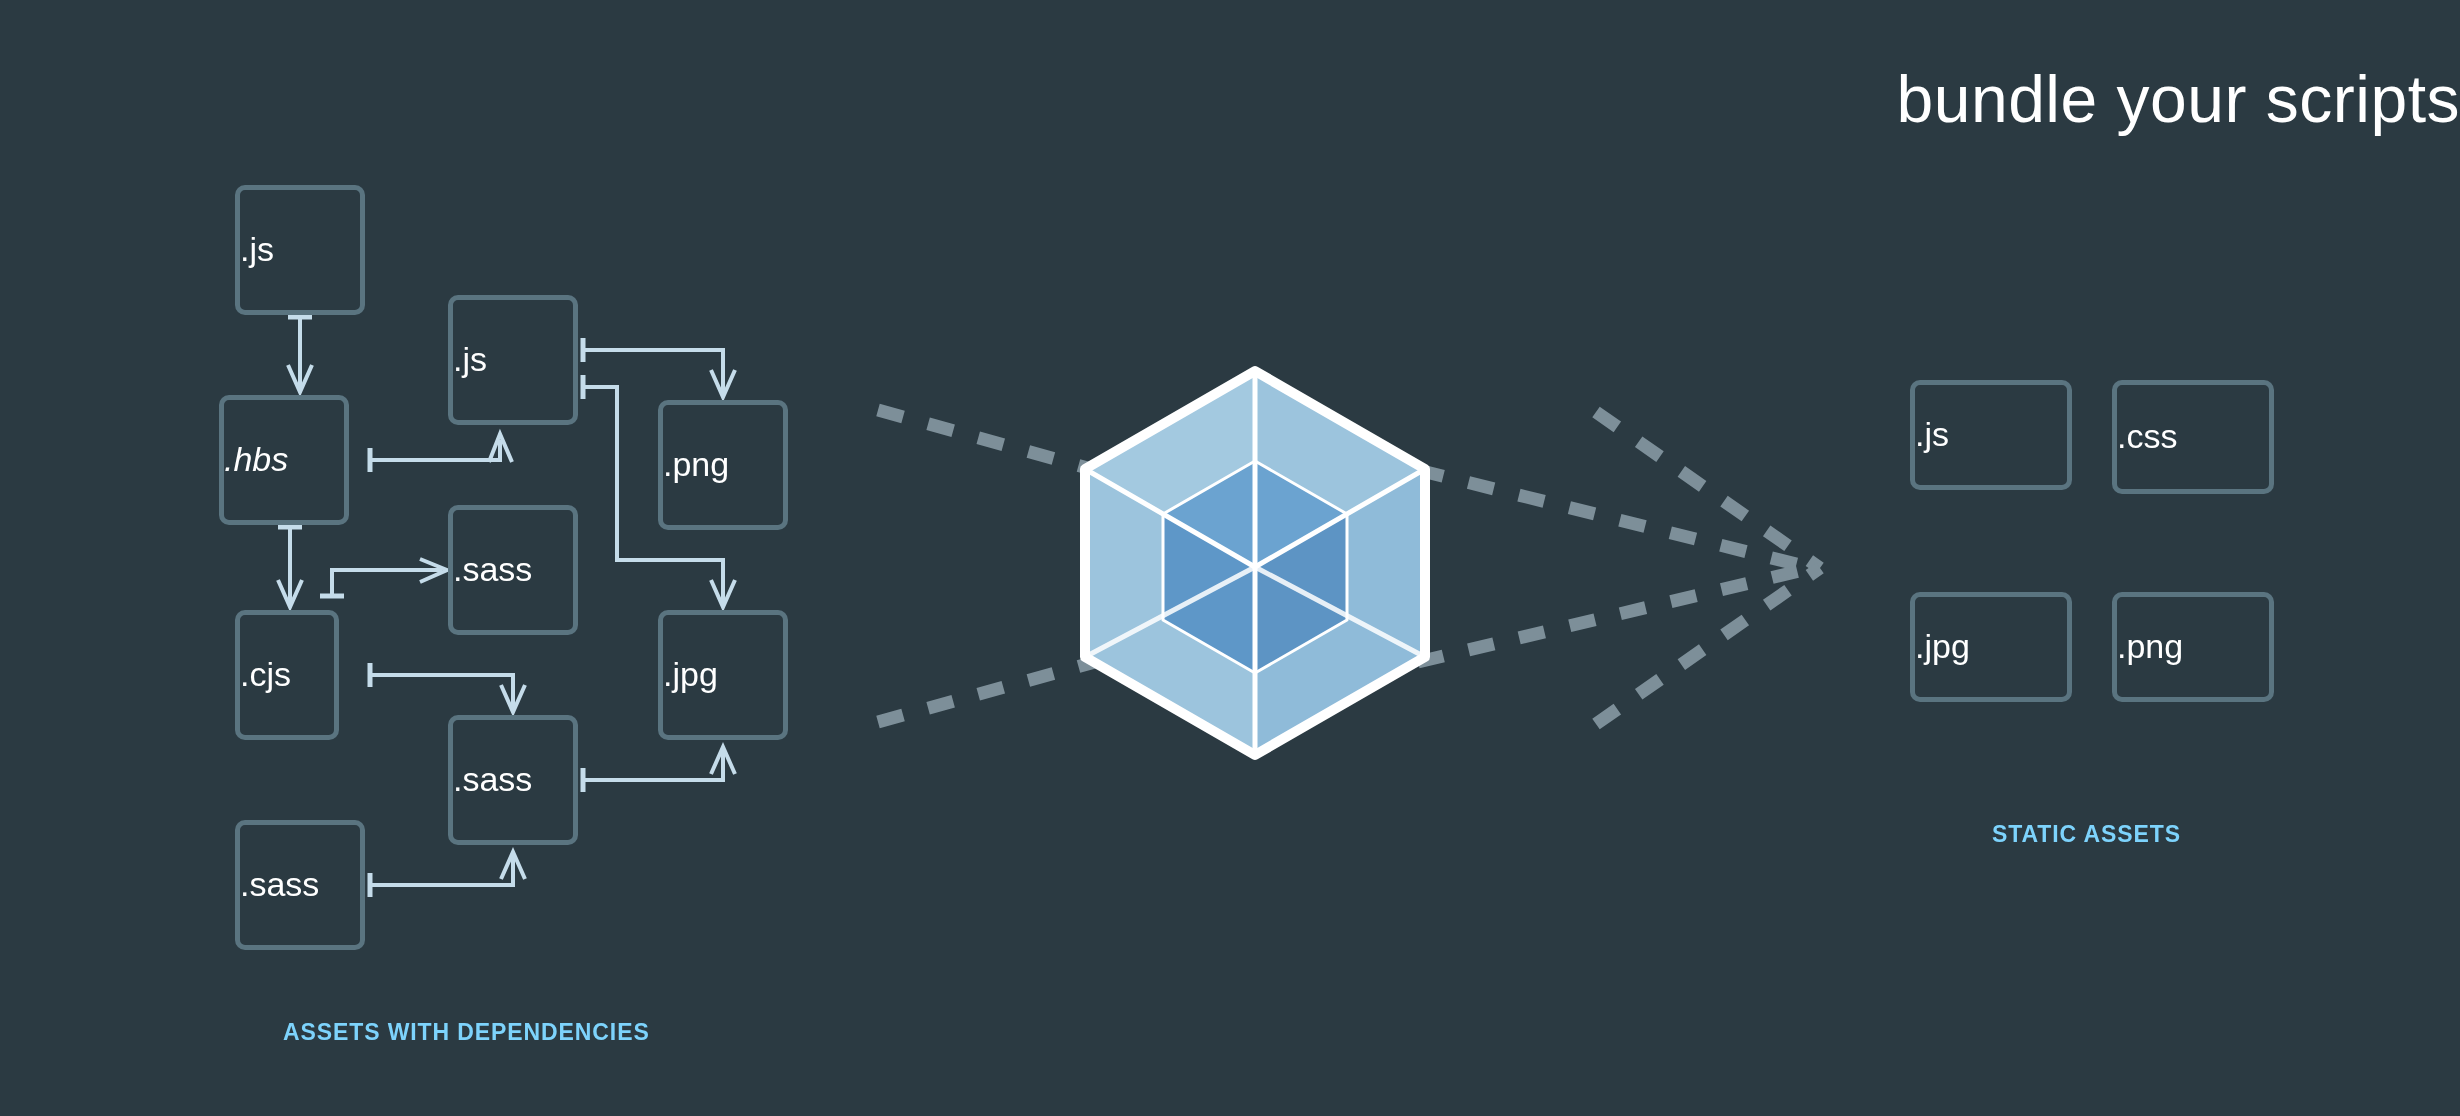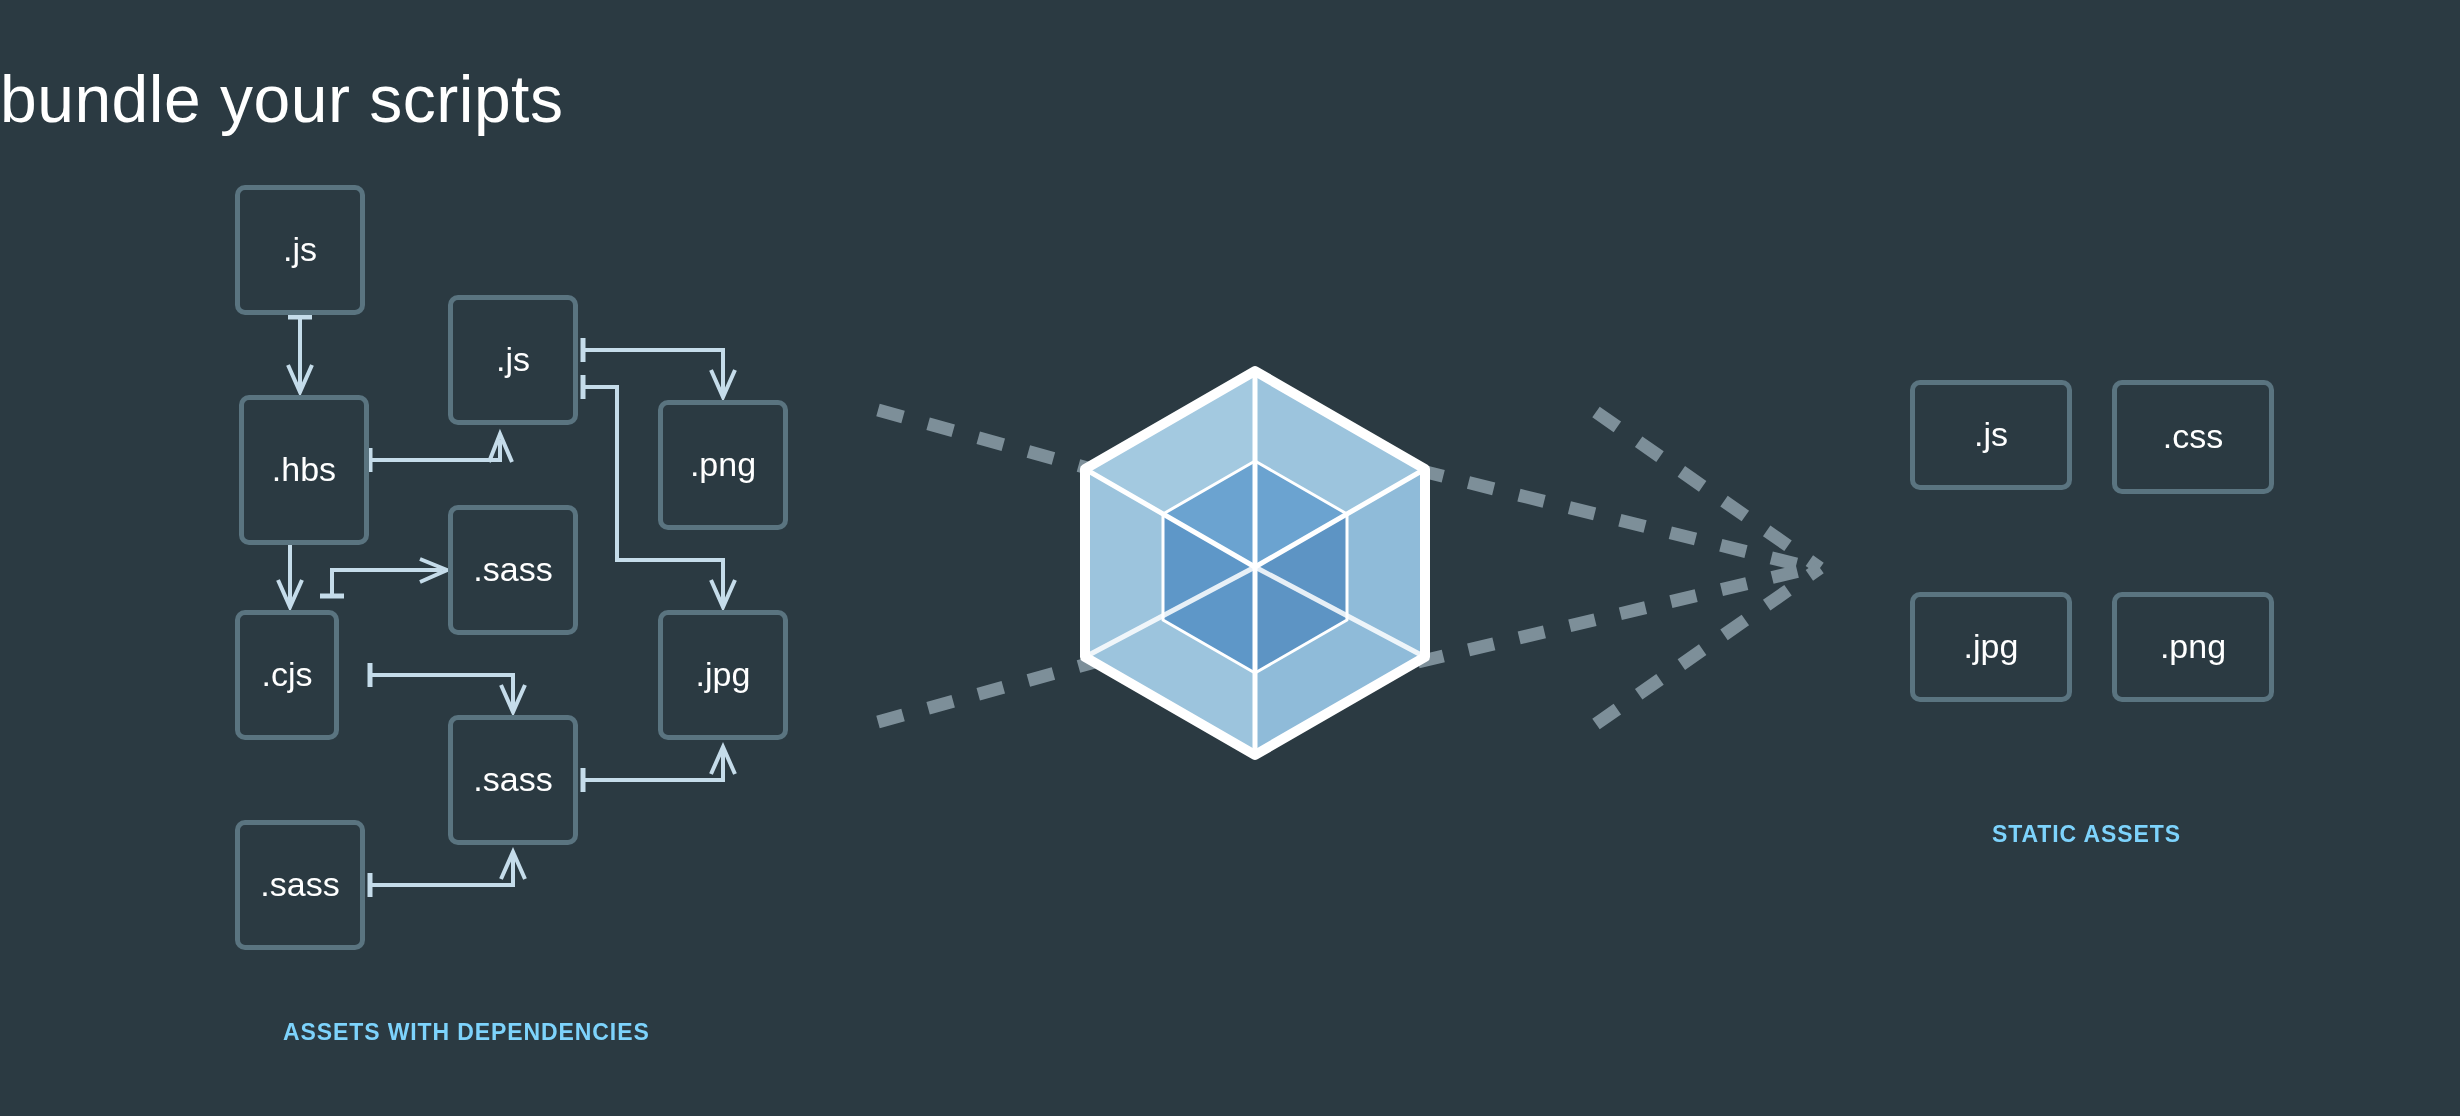--- a/index.html
+++ b/index.html
@@ -19,42 +19,41 @@
     background: #2b3a42;
     overflow: hidden;
   }
 
   
   #title {
     position: absolute;
     left: 0;
     top: 66px;
     width: 2460px;
-    text-align: left;
+    text-align: right;
     color: #ffffff;
     font-size: 66px;
     font-weight: 300;
     letter-spacing: 0.5px;
     line-height: 1;
     white-space: nowrap;
   }
 
   
   .node {
     position: absolute;
     box-sizing: border-box;
     border: 5px solid #5a7480;
     border-radius: 10px;
     background: #2b3a42;
     color: #ffffff;
     font-size: 34px;
     font-weight: 400;
     display: flex;
     align-items: center;
-    justify-content: center;
     line-height: 1;
   }
   .node span { display: block; transform: translateY(-1px); }
 
   
   .caption {
     position: absolute;
     color: #7dd3fc;
     font-size: 23px;
     font-weight: 700;
@@ -181,21 +180,21 @@
     <path class="edge" d="M 370 885 L 513 885 L 513 857"></path>
     <path class="edge-head" d="M 501 879 L 513 852 L 525 879"></path>
   </svg>
 
   <div class="node" style="left:235px;top:185px;width:130px;height:130px;">
     <span>.js</span>
   </div>
   <div class="node" style="left:448px;top:295px;width:130px;height:130px;">
     <span>.js</span>
   </div>
-  <div class="node" style="left:239px;top:395px;width:130px;height:150px;">
+  <div class="node" style="left:219px;top:395px;width:130px;height:130px;font-style:italic;">
     <span>.hbs</span>
   </div>
   <div class="node" style="left:658px;top:400px;width:130px;height:130px;">
     <span>.png</span>
   </div>
   <div class="node" style="left:448px;top:505px;width:130px;height:130px;">
     <span>.sass</span>
   </div>
   <div class="node" style="left:235px;top:610px;width:104px;height:130px;">
     <span>.cjs</span>

